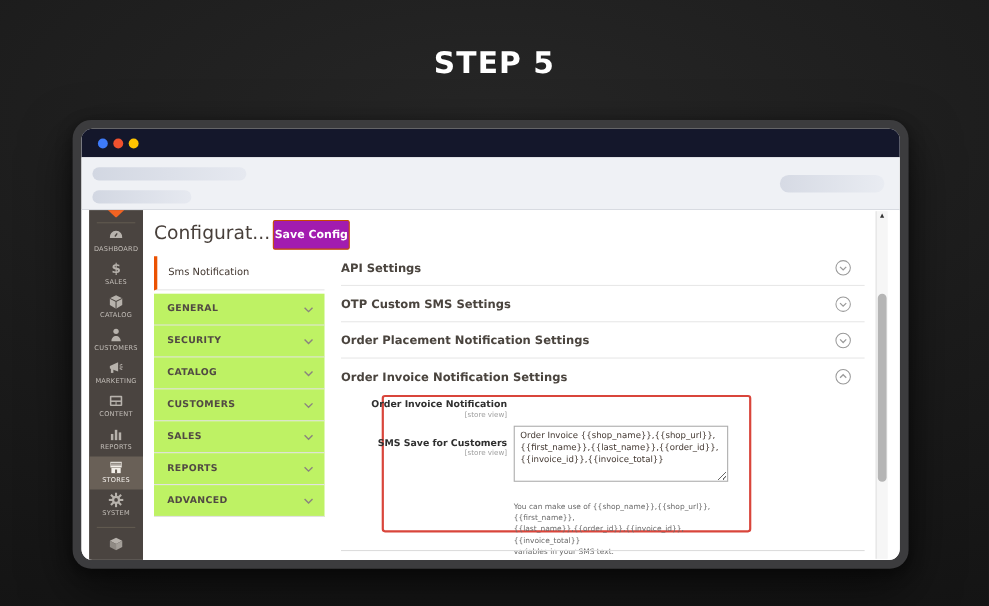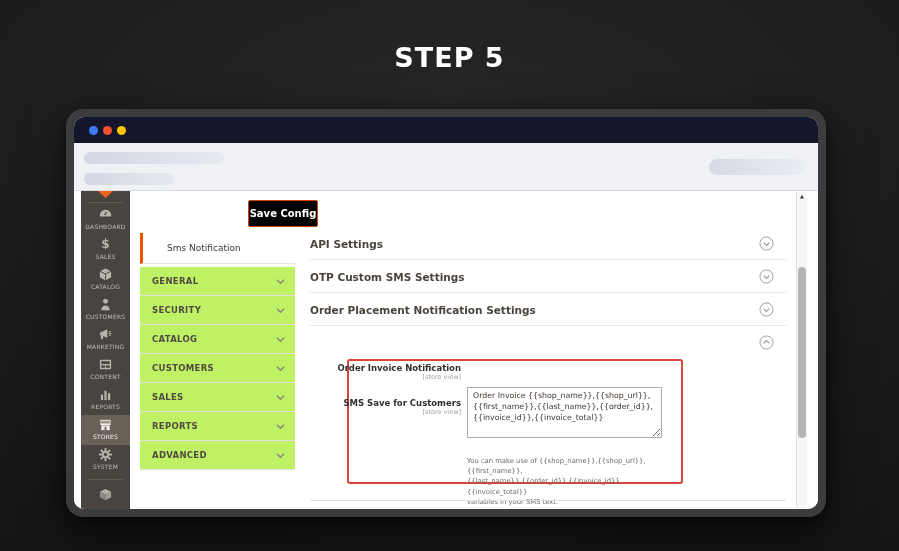--- a/index.html
+++ b/index.html
@@ -59,28 +59,28 @@
   .side-item .lbl {
     display:block; font-size:6px; color:#c3beb8; letter-spacing:0.2px; margin-top:1px;
     white-space:nowrap; overflow:hidden;
   }
   .side-item.active .lbl { color:#f7f3ee; }
   
   .content { position:absolute; left:57px; top:0; width:664px; height:318px; overflow:hidden; background:#fff; }
   .page-title { position:absolute; left:9px; top:11px; font-size:17px; color:#473f3a; }
   .save-btn {
     position:absolute; left:117px; top:9px; width:70px; height:27px;
-    background:#000000; color:#fff; border:1px solid #c64a02; border-radius:2px;
+    background:#a21caf; color:#fff; border:1px solid #c64a02; border-radius:2px;
     font-size:10px; font-weight:bold; font-family:"DejaVu Sans",sans-serif; cursor:pointer;
   }
   
   .cfg-current {
     position:absolute; left:9px; top:42px; width:155px; height:31px;
     border-left:3px solid #eb5202; border-bottom:1px solid #e5e5e5;
-    font-size:9px; color:#41362f; line-height:31px; padding-left:24px; cursor:pointer; background:#fff;
+    font-size:9px; color:#41362f; line-height:31px; padding-left:10px; cursor:pointer; background:#fff;
   }
   .cfg-groups { position:absolute; left:9px; top:76px; width:155px; }
   .cfg-group {
     position:relative; height:29px; border-bottom:1px solid #e2e2e2;
     font-size:8.5px; font-weight:bold; color:#514943; letter-spacing:0.3px;
     line-height:29px; padding-left:12px; cursor:pointer; background:#bef264;
   }
   .cfg-group .chev { position:absolute; right:10px; top:10px; }
   
   .sections { position:absolute; left:179px; top:0; width:476px; height:318px; }
@@ -234,20 +234,21 @@
           <div class="side-item" style="top:294px">
             <svg width="15" height="15" viewBox="0 0 16 16">
                 <polygon points="8,2 14,5 8,8 2,5" fill="#b7b2ac"></polygon>
                 <polygon points="2,5 8,8 8,14 2,11" fill="#8f8a84"></polygon>
                 <polygon points="14,5 8,8 8,14 14,11" fill="#a39e98"></polygon>
               </svg>
           </div>
         </div>
 
         <div class="content">
+          <div class="page-title">Configurat...</div>
           <button class="save-btn">Save Config</button>
 
           <div class="cfg-current">Sms Notification</div>
 
           <div class="cfg-groups">
             <div class="cfg-group">
               <span>GENERAL</span>
               <svg class="chev" width="9" height="9" viewBox="0 0 10 10">
                   <polyline points="1,3 5,7 9,3" fill="none" stroke="#8a837f" stroke-width="1.4"></polyline>
                 </svg>
@@ -305,20 +306,21 @@
               </svg>
             <div class="sec-div" style="top:101px"></div>
 
             <div class="sec-title" style="top:113px">Order Placement Notification Settings</div>
             <svg class="sec-chev" style="top:111px" viewBox="0 0 16 16">
                 <circle cx="8" cy="8" r="7" fill="none" stroke="#9a9a9a" stroke-width="1"></circle>
                 <polyline points="5,7 8,10 11,7" fill="none" stroke="#9a9a9a" stroke-width="1.2"></polyline>
               </svg>
             <div class="sec-div" style="top:134px"></div>
 
+            <div class="sec-title" style="top:146px">Order Invoice Notification Settings</div>
             <svg class="sec-chev" style="top:144px" viewBox="0 0 16 16">
                 <circle cx="8" cy="8" r="7" fill="none" stroke="#9a9a9a" stroke-width="1"></circle>
                 <polyline points="5,9 8,6 11,9" fill="none" stroke="#9a9a9a" stroke-width="1.2"></polyline>
               </svg>
           </div>
 
           <div class="hl-box"></div>
 
           <div class="f-label" style="left:205px; top:172px">
             <span>Order Invoice Notification</span>

